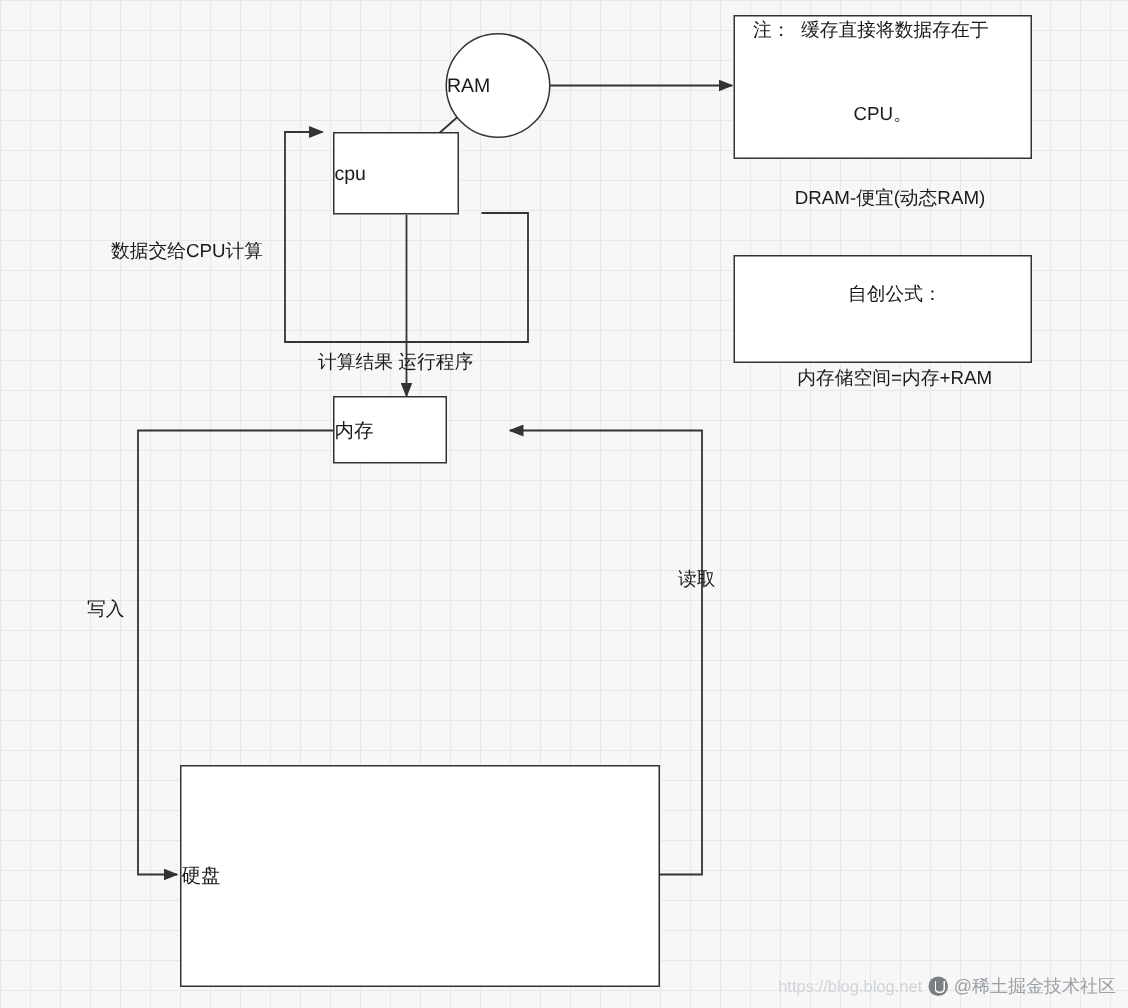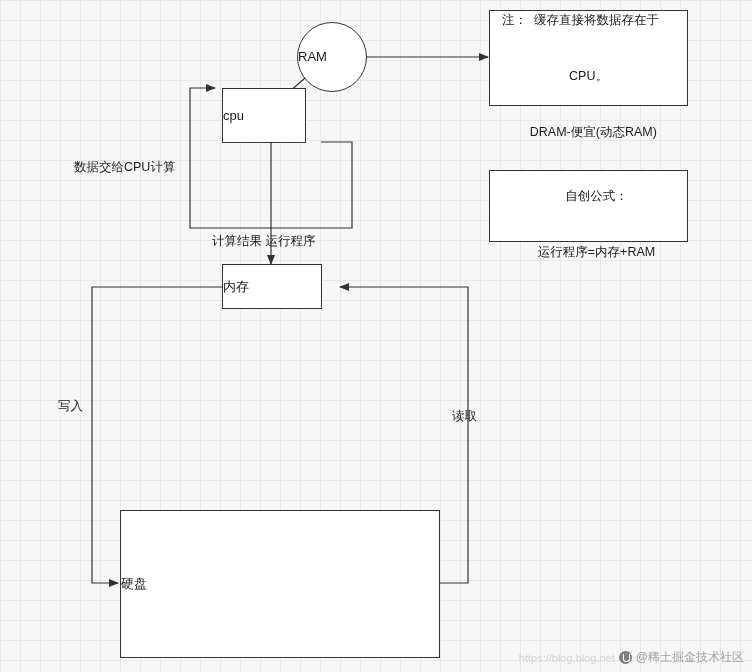--- a/index.html
+++ b/index.html
@@ -133,53 +133,53 @@
   </svg>
 
   <div class="node circle" style="left:297px; top:22px; width:70px; height:70px;">
     <span>RAM</span>
   </div>
 
   <div class="node" style="left:222px; top:88px; width:84px; height:55px;">
     <span>cpu</span>
   </div>
 
-  <div class="node" style="left:222px; top:264px; width:100px; height:45px;">
+  <div class="node" style="left:222px; top:264px; width:76px; height:45px;">
     <span>内存</span>
   </div>
 
   <div class="node" style="left:120px; top:510px; width:320px; height:148px;">
     <span>硬盘</span>
   </div>
 
   <div class="edge-label" style="left:74px; top:159px;">
     <span>数据交给CPU计算</span>
   </div>
 
   <div class="edge-label" style="left:212px; top:233px;">
     <span>计算结果 运行程序</span>
   </div>
 
   <div class="edge-label" style="left:58px; top:386px;margin-top:12px;">
     <span>写入</span>
   </div>
 
-  <div class="edge-label" style="left:452px; top:408px;">
+  <div class="edge-label" style="left:452px; top:378px;">
     <span>读取</span>
   </div>
 
   <div class="note" style="left:489px; top:10px; width:199px; height:96px;">
     <div class="ln">注：  缓存直接将数据存在于</div>
     <div class="ln center">CPU。</div>
     <div class="ln">        DRAM-便宜(动态RAM)</div>
   </div>
 
   <div class="note" style="left:489px; top:170px; width:199px; height:72px;padding-left:28px;">
     <div class="ln center">自创公式：</div>
-    <div class="ln center">运行程序=内存+RAM</div>
+    <div class="ln center">内存储空间=内存+RAM</div>
   </div>
 
   <div class="watermark">
     <span class="wm-faint">https://blog.blog.net</span>
     <span class="wm-logo"></span>
     <span>@稀土掘金技术社区</span>
   </div>
 
 </div>
 

